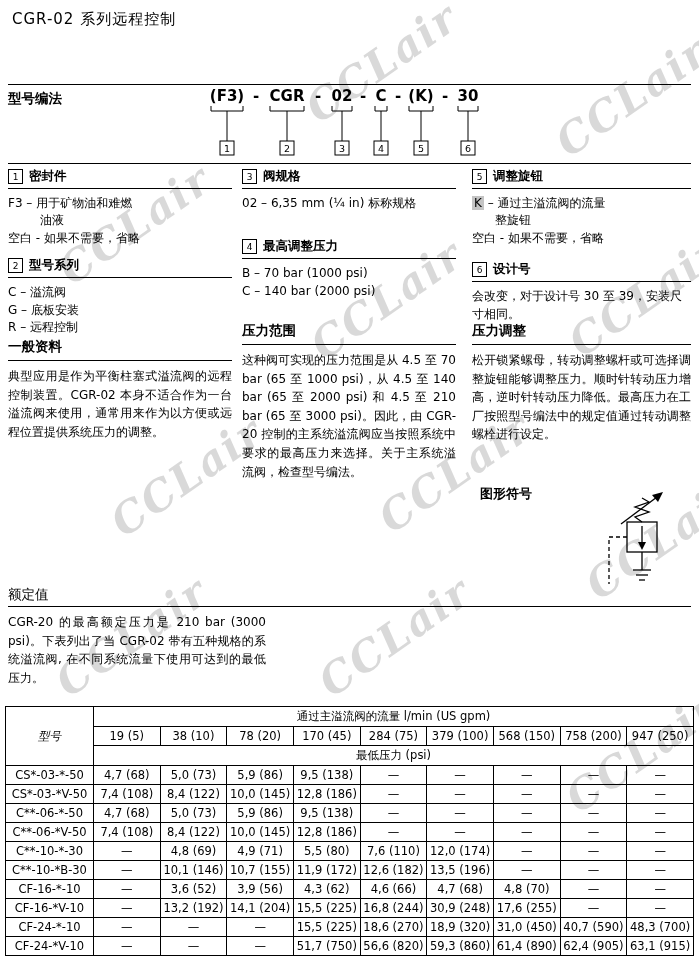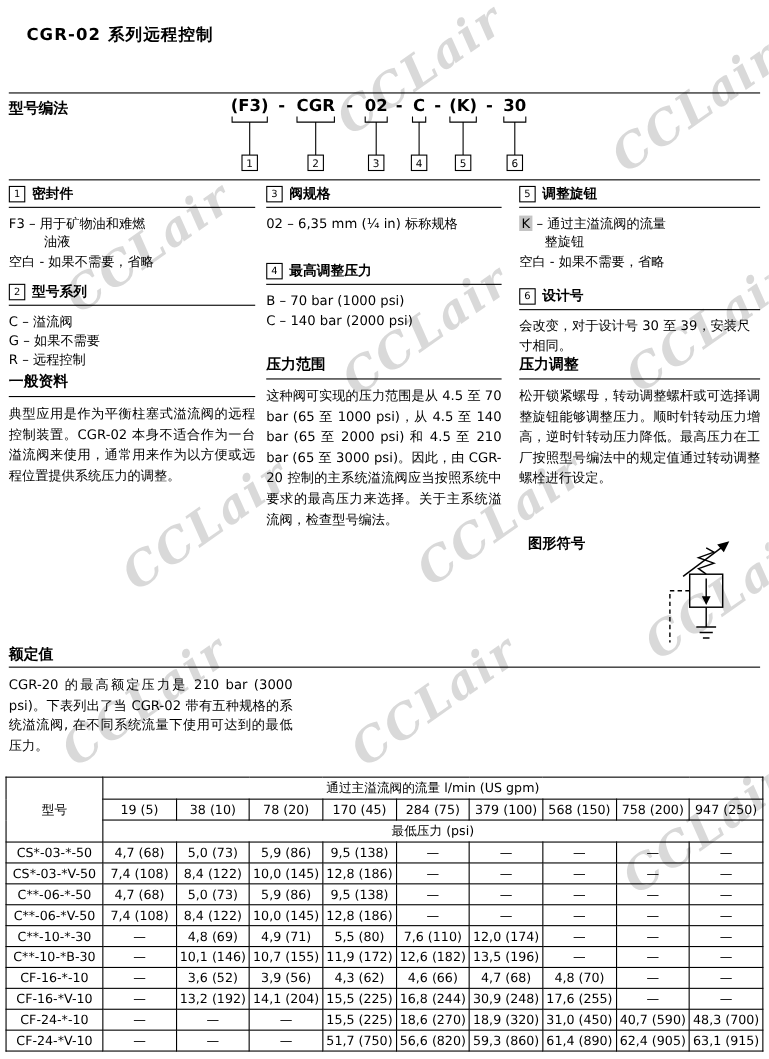--- a/index.html
+++ b/index.html
@@ -15,21 +15,21 @@
     color:rgba(120,120,120,0.28); transform:rotate(-35deg);
     white-space:nowrap; pointer-events:none; z-index:0;
   }
   .wm1{left:295px;top:38px;} .wm2{left:545px;top:72px;} .wm3{left:48px;top:200px;}
   .wm4{left:300px;top:275px;} .wm5{left:558px;top:272px;} .wm6{left:100px;top:452px;}
   .wm7{left:368px;top:448px;} .wm8{left:575px;top:515px;} .wm9{left:45px;top:612px;}
   .wm10{left:308px;top:612px;} .wm11{left:555px;top:728px;}
 
   .z { position:absolute; z-index:1; }
 
-  .title { left:8px; top:6px; font-size:15px; font-weight:bold; letter-spacing:1px; margin:16px; }
+  .title { left:8px; top:6px; font-size:15px; font-weight:normal; letter-spacing:1px; margin:4px; }
 
   .rule { left:8px; width:683px; border-top:1.2px solid #000; height:0; }
   .rule-top { top:84px; }
   .rule-2 { top:163px; }
   .rule-ratings { top:606px; }
 
   .model-label { left:8px; top:90px; font-size:13.5px; font-weight:bold; }
 
   .code-svg { left:185px; top:86px; width:340px; height:78px; }
   .code-svg text { font-family:"DejaVu Sans","Liberation Sans",sans-serif; font-size:15px; font-weight:bold; text-anchor:middle; fill:#000; }
@@ -62,35 +62,35 @@
   .info-2 { left:242px; width:214px; }
   .info-3 { left:472px; width:219px; }
   .info-title { font-size:13.5px; font-weight:bold; border-bottom:1px solid #000; padding-bottom:4px; margin:0 0 6px 0; }
   .info-body  { font-size:12px; line-height:1.55; text-align:justify; margin:0; }
 
   .symbol-label { left:480px; top:485px; font-size:13px; font-weight:bold; }
   .symbol-svg { left:585px; top:486px; width:100px; height:108px; }
   .symbol-svg .ln { fill:none; stroke:#000; stroke-width:1.3; }
   .symbol-svg .ah { fill:#000; stroke:none; }
 
-  .ratings-title { left:8px; top:586px; font-size:13.5px; font-weight:bold; }
+  .ratings-title { left:8px; top:586px; font-size:13.5px; font-weight:normal; }
   .ratings-body  { left:8px; top:613px; width:258px; font-size:12px; line-height:1.55; text-align:justify; margin:0; }
 
   .ratings-table {
     left:5px; top:706px; width:689px;
     border-collapse:collapse; table-layout:fixed; font-size:11.5px;
   }
   .ratings-table th, .ratings-table td {
     border:1px solid #000; padding:2px 2px; text-align:center;
     font-weight:normal; white-space:nowrap; overflow:hidden;
   }
   .ratings-table thead th { padding:2px 2px; }
   .model-col { width:88px; }
   .model-cell, .model-head { text-align:left; padding-left:4px; }
-  .model-head { text-align:center; }
+  .model-head { text-align:center;font-style:italic; }
 </style>
 </head>
 <body>
 
 <div class="page">
 
   <div>
     <div class="wm wm1">CCLair</div>
     <div class="wm wm2">CCLair</div>
     <div class="wm wm3">CCLair</div>
@@ -154,21 +154,21 @@
       <div class="def-line indent-f3">油液</div>
       <div class="def-line">空白 - 如果不需要，省略</div>
     </div>
     <div class="sec gap-c1">
       <div class="sec-head">
         <span class="numbox">2</span>
         <span>型号系列</span>
       </div>
       <div>
           <div class="def-line">C – 溢流阀</div>
-          <div class="def-line">G – 如果不需要</div>
+          <div class="def-line">G – 底板安装</div>
           <div class="def-line">R – 远程控制</div>
         </div>
     </div>
   </div>
 
   <div class="z code-col code-col2">
     <div class="sec">
       <div class="sec-head">
         <span class="numbox">3</span>
         <span>阀规格</span>

